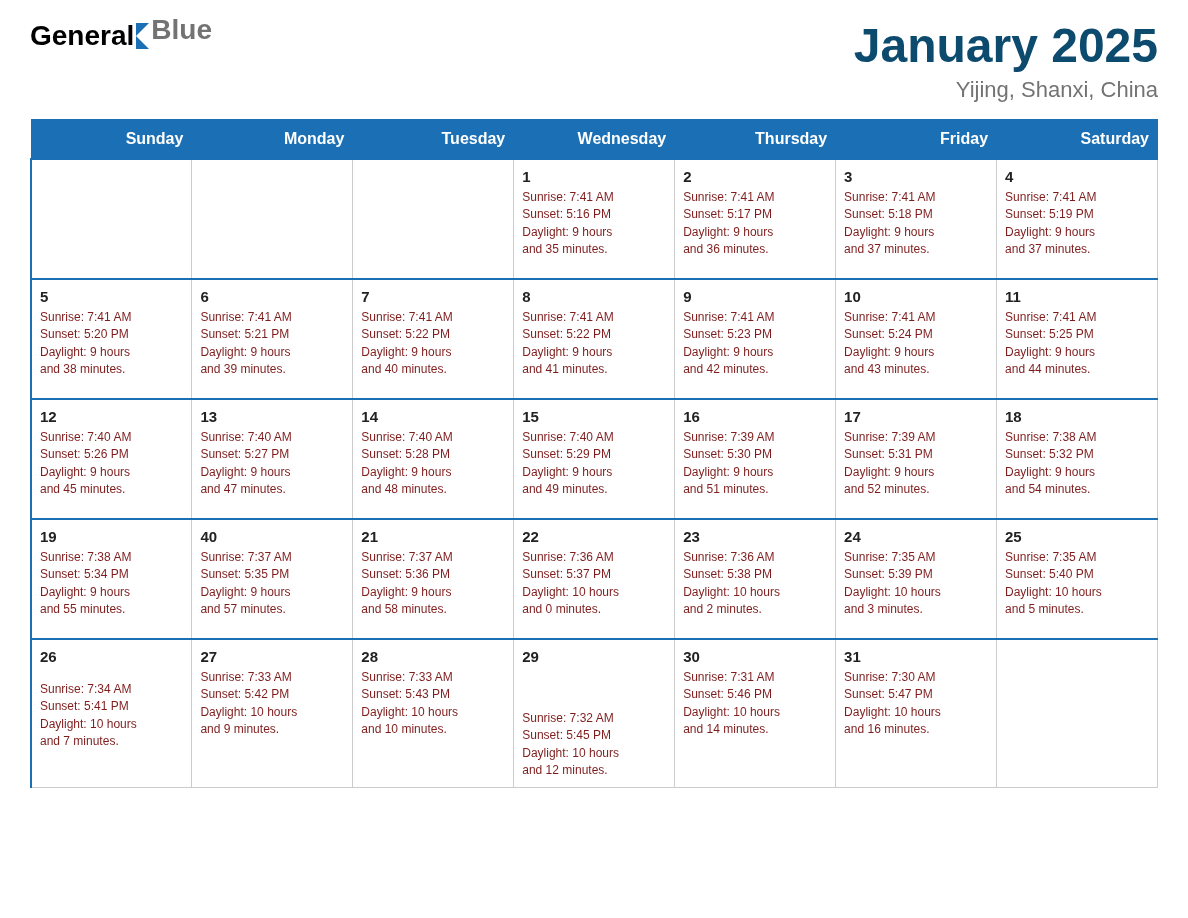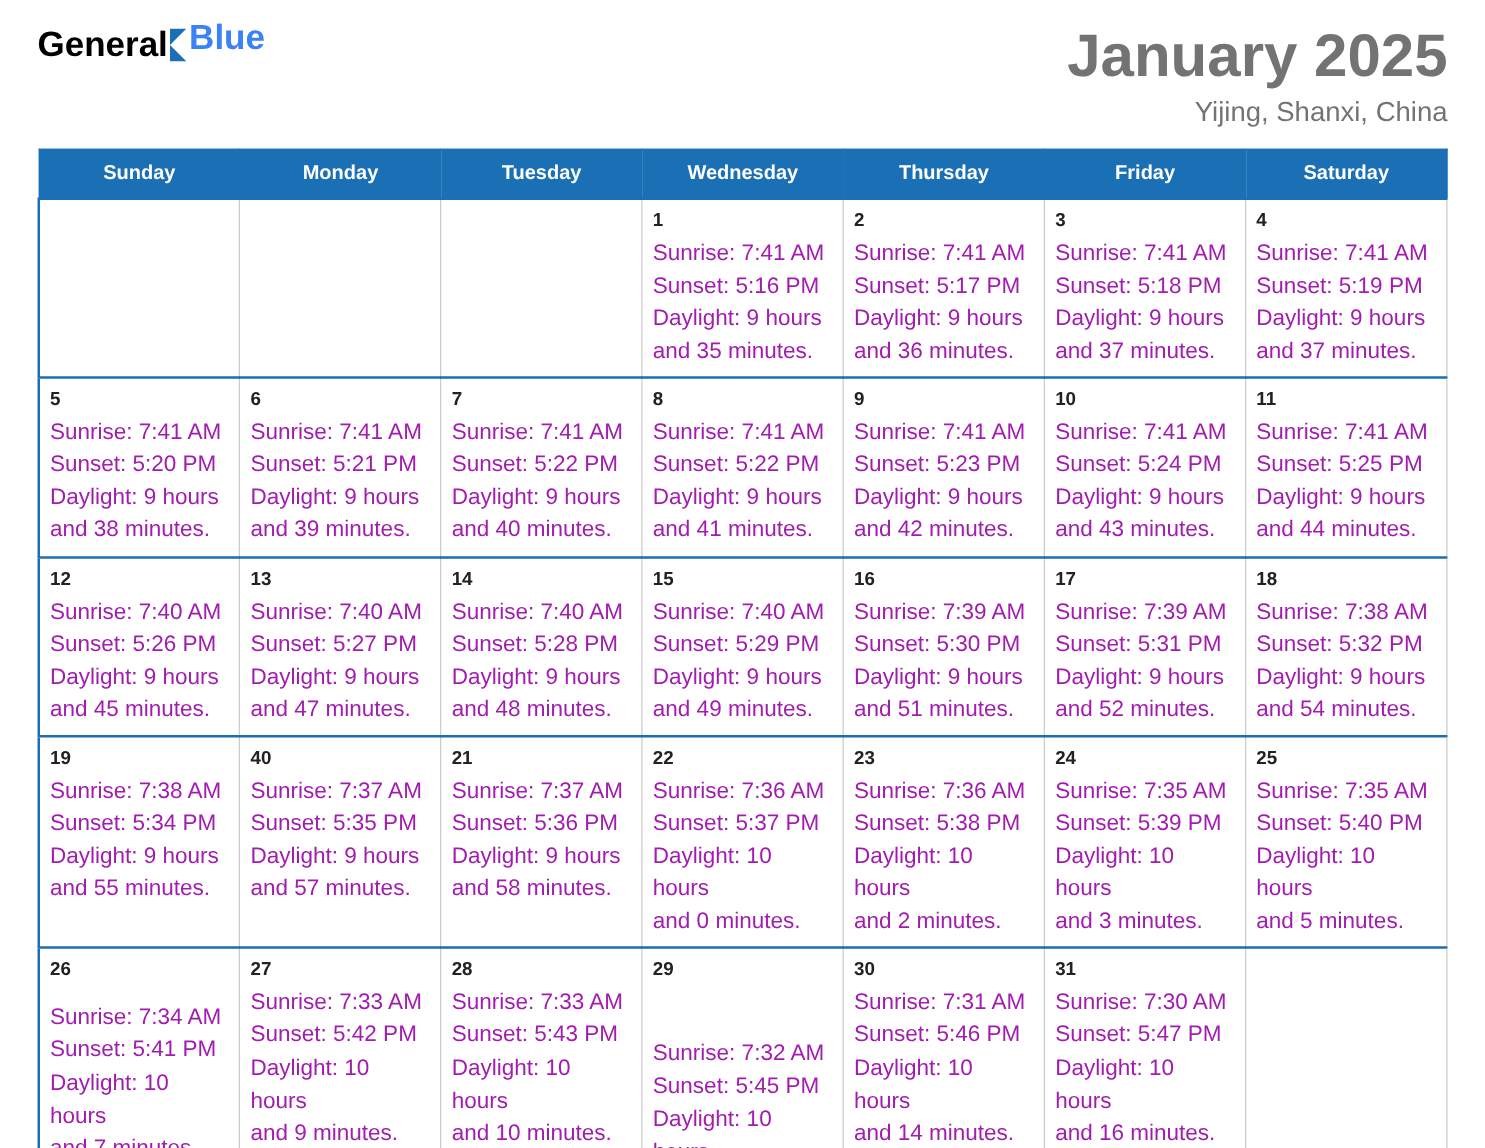--- a/index.html
+++ b/index.html
@@ -22,48 +22,48 @@
       gap: 0;
     }
     .logo-text-general {
       font-size: 28px;
       font-weight: bold;
       color: #000;
     }
     .logo-text-blue {
       font-size: 28px;
       font-weight: bold;
-      color: #3b82f6;
+      color: #737373;
     }
     .title-block {
       text-align: right;
     }
     .calendar-title {
       font-size: 48px;
       font-weight: bold;
-      color: #737373;
+      color: #0c4a6e;
       line-height: 1.1;
     }
     .calendar-subtitle {
       font-size: 22px;
       color: #737373;
       margin-top: 4px;
     }
     table {
       width: 100%;
       border-collapse: collapse;
       table-layout: fixed;
     }
     thead tr th {
       background-color: #1a6fb5;
       color: #fff;
       font-size: 16px;
       font-weight: bold;
       padding: 10px 8px;
-      text-align: center;
+      text-align: right;
       border: 1px solid #1a6fb5;
     }
     tbody tr td {
       vertical-align: top;
       padding: 8px 8px;
       border: 1px solid #ccc;
       font-size: 13px;
       color: #222;
       min-height: 100px;
       height: 120px;
@@ -74,23 +74,23 @@
     tbody tr {
       border-top: 2px solid #1a6fb5;
     }
     .day-number {
       font-size: 15px;
       font-weight: bold;
       margin-bottom: 4px;
       display: block;
     }
     .day-info {
-      font-size: 18px;
+      font-size: 12px;
       line-height: 1.45;
-      color: #a21caf;
+      color: #7f1d1d;
     }
     .empty-cell {
       background: #fff;
     }
   </style>
 </head>
 <body>
 
 <div class="header">
   <div class="logo">

